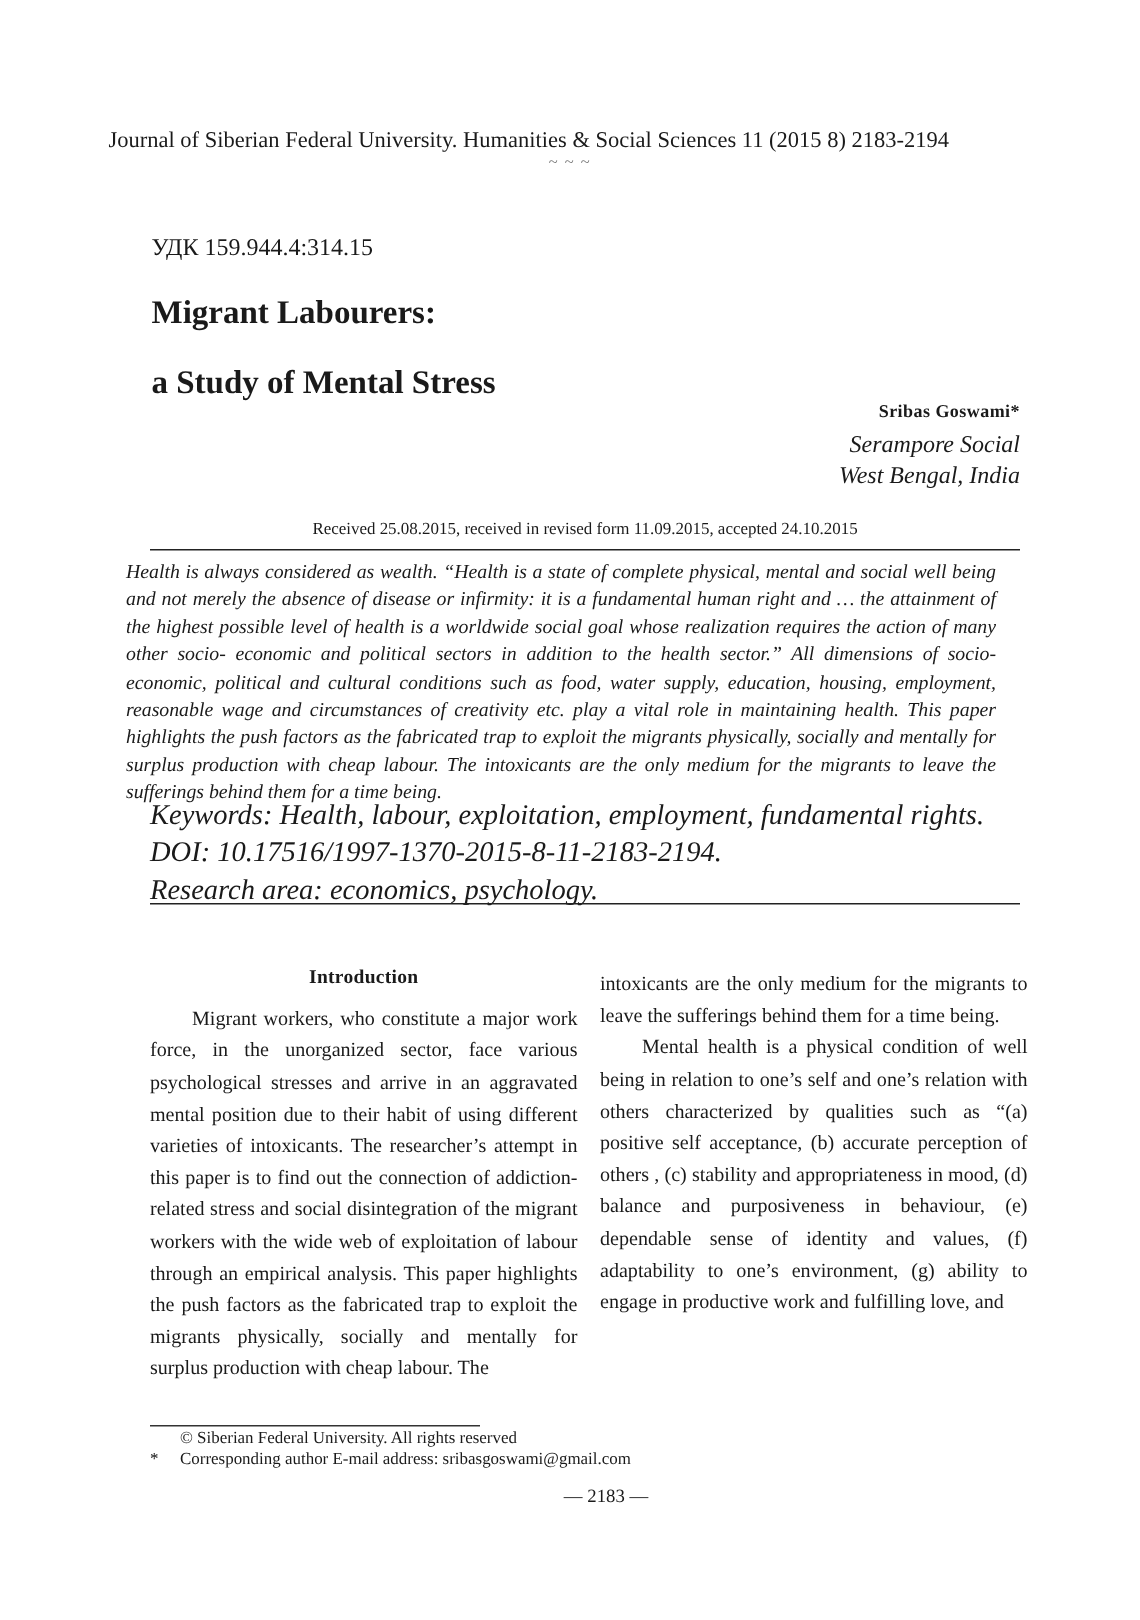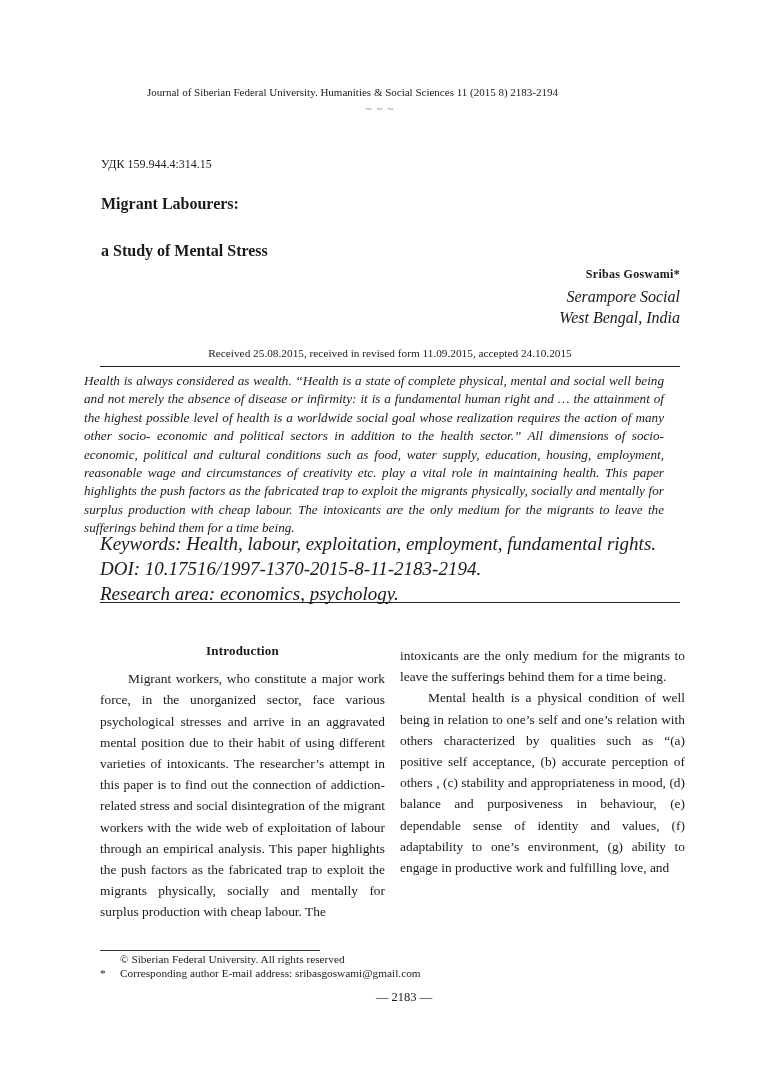--- a/index.html
+++ b/index.html
@@ -13,37 +13,37 @@
       position: relative;
       overflow: hidden;
       font-family: "Liberation Serif", "DejaVu Serif", serif;
       color: #1a1a1a;
     }
     .abs { position: absolute; }
 
     .journal-header {
       left: 0; width: 705px; top: 86px;
       text-align: center;
-      font-size: 11px;
+      font-size: 15px;
       letter-spacing: 0;
     }
     .tilde {
       left: 0; width: 760px; top: 102px;
       text-align: center;
       font-size: 11px;
       color: #777;
       letter-spacing: 1px;
     }
     .udk {
       left: 101px; top: 157px;
-      font-size: 12px;
+      font-size: 16px;
     }
     .title {
       left: 101px;
-      font-size: 16px;
+      font-size: 22px;
       font-weight: bold;
     }
     .title.l1 { top: 195px; }
     .title.l2 { top: 226px; margin-top: 16px; }
 
     .author {
       right: 80px; top: 267px;
       font-size: 12px; font-weight: bold;
       text-align: left;
       letter-spacing: 0.3px;

